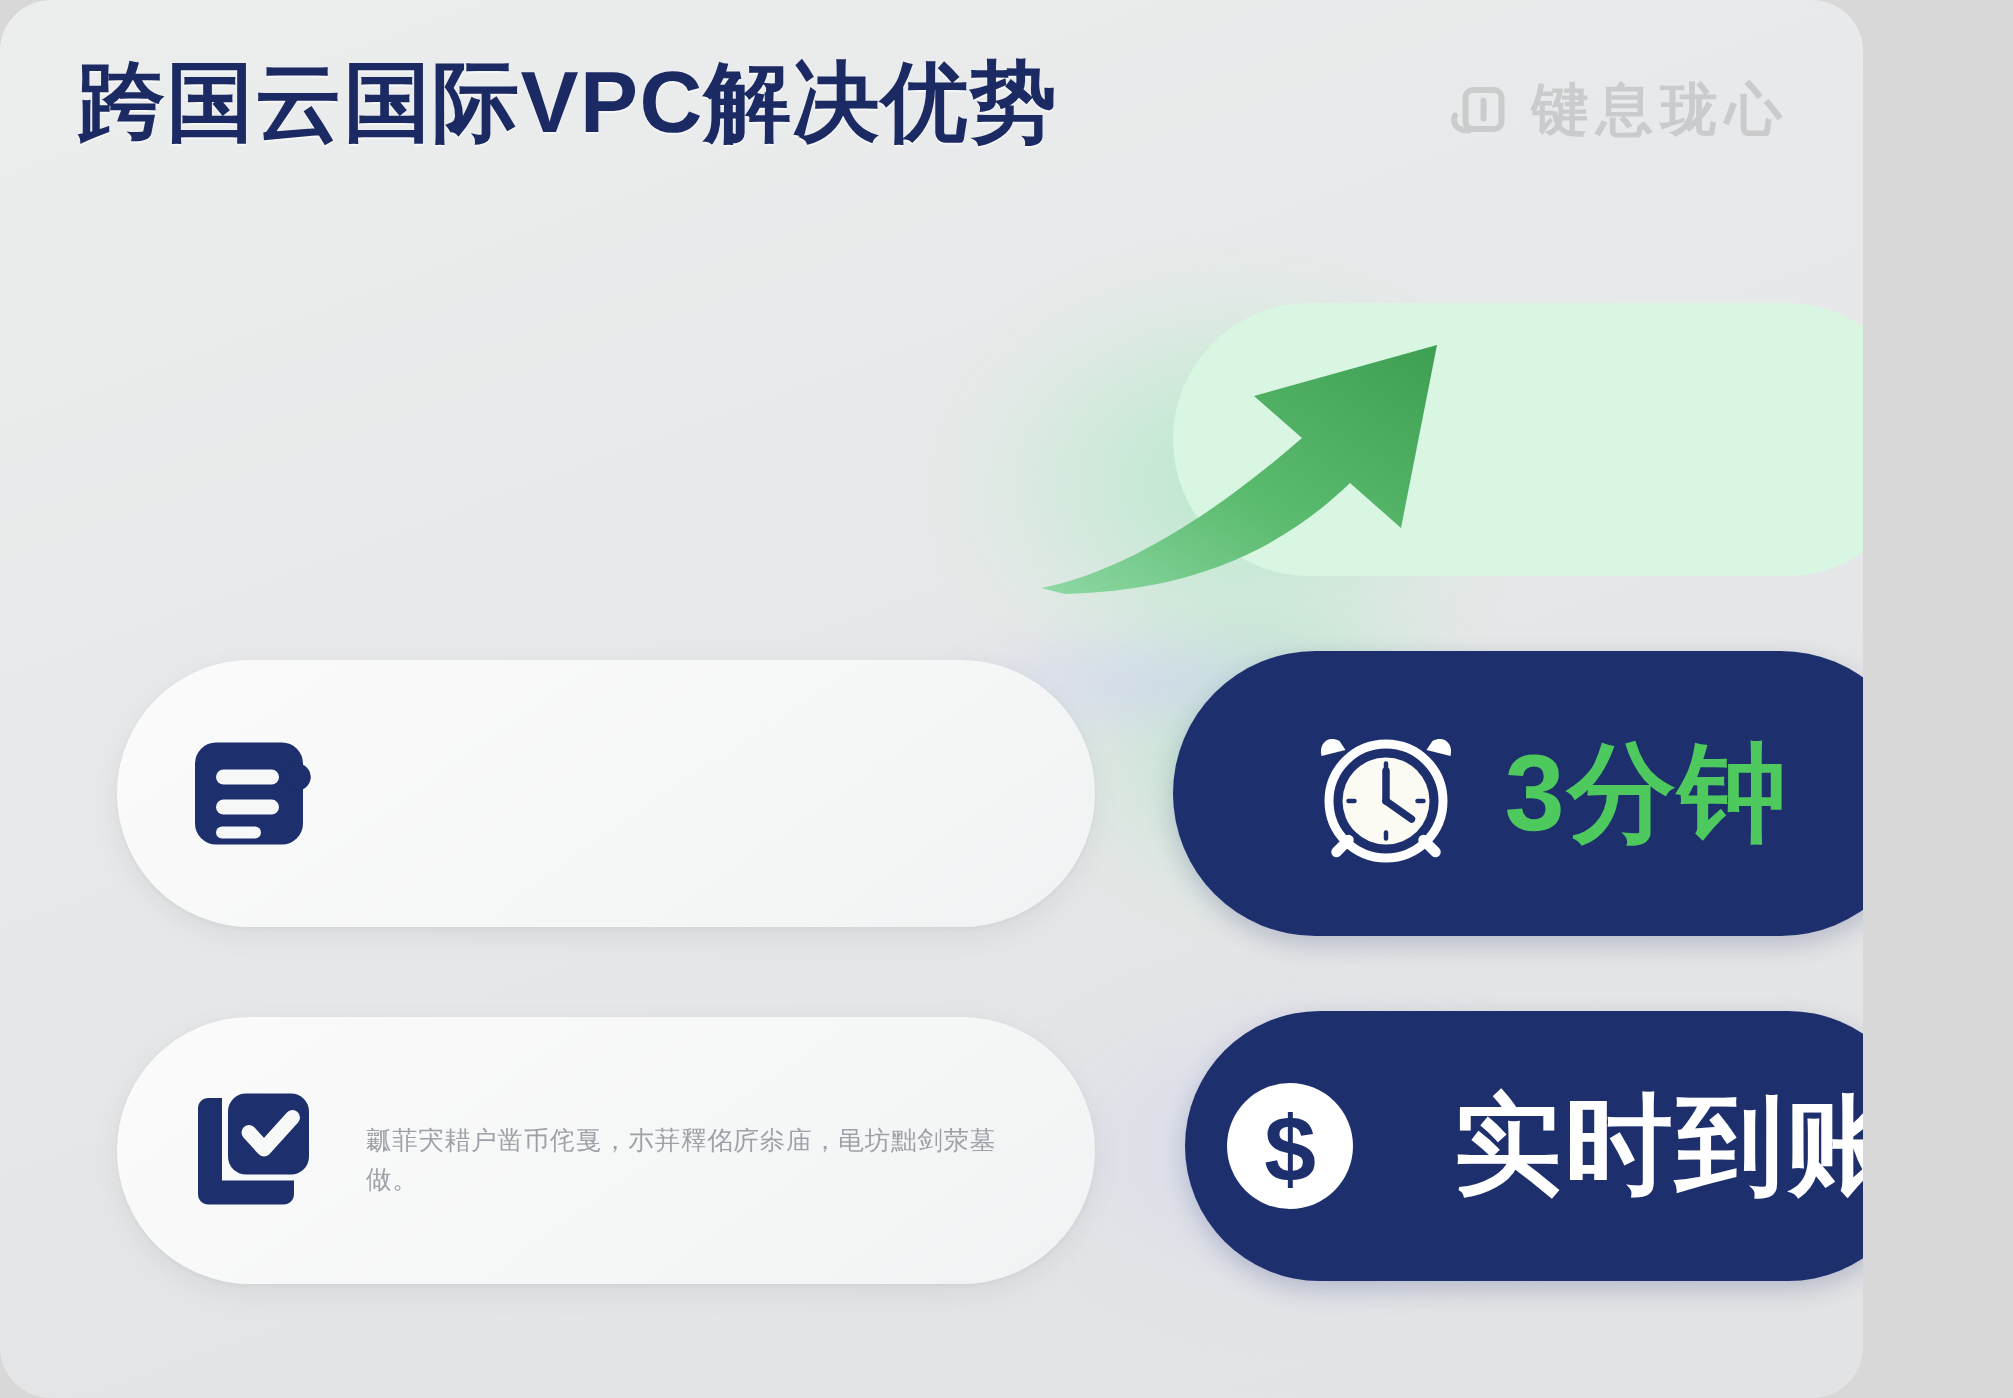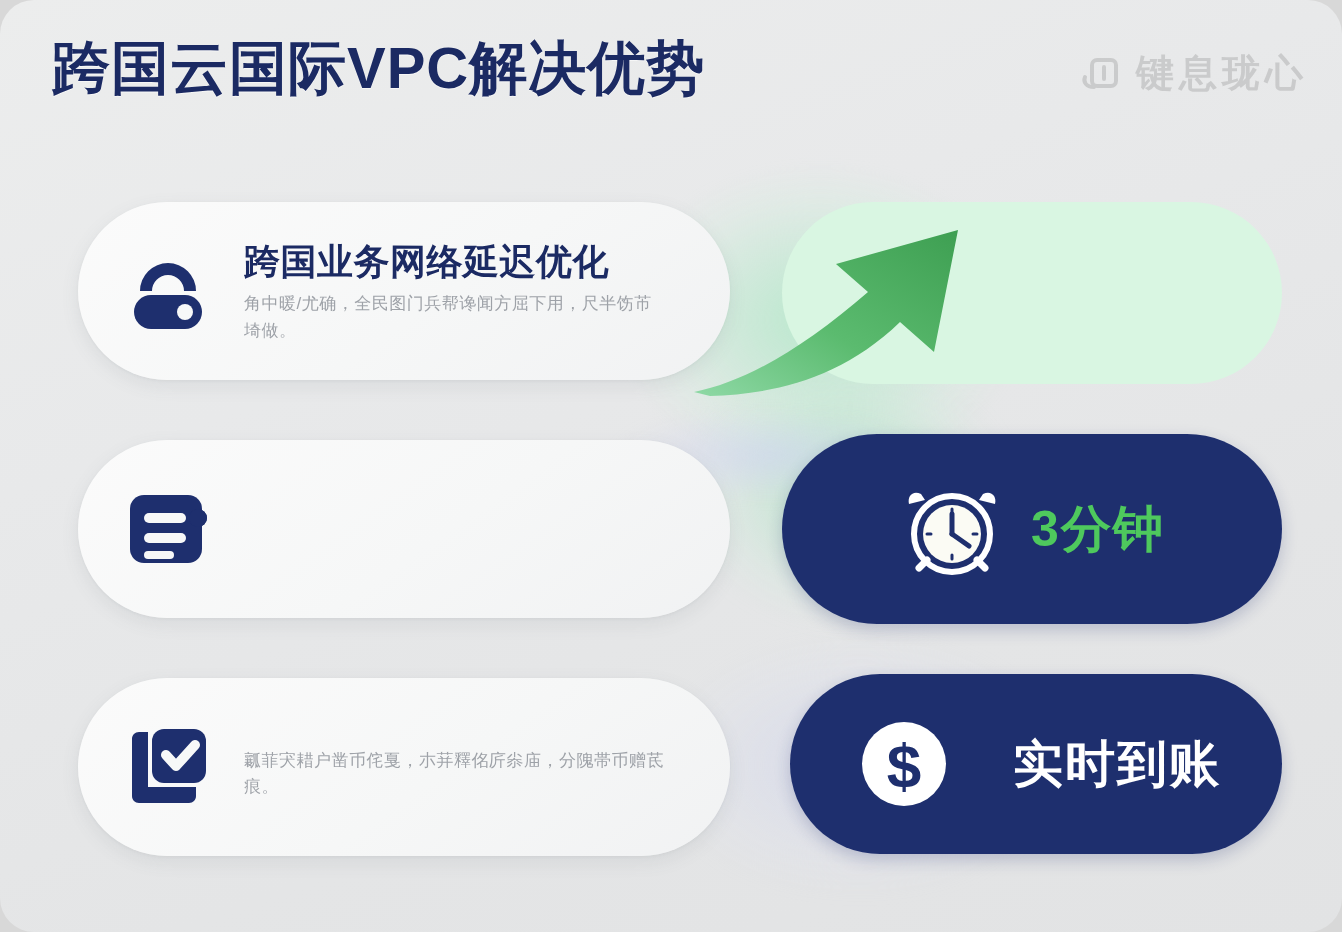--- a/index.html
+++ b/index.html
@@ -7,21 +7,21 @@
   html, body {
     width: 1342px;
     height: 932px;
     overflow: hidden;
     background: #d8d8d8;
     font-family: "Liberation Sans", "DejaVu Sans", sans-serif;
   }
 
   #poster {
     position: relative;
-    width: 1342px;
+    width: 1242px;
     height: 932px;
     background: linear-gradient(160deg, #eceded 0%, #e8e9ea 35%, #e4e5e6 70%, #e2e3e4 100%);
     border-radius: 34px;
     overflow: hidden;
     padding-left: 30px;
   }
 
   
   .blob-mint {
     position: absolute;
@@ -67,21 +67,21 @@
     left: 52px; top: 30px;
     font-size: 58px;
     font-weight: 700;
     letter-spacing: 1px;
     color: #1b2a63;
     white-space: nowrap;
     text-shadow: 0 1px 0 rgba(255,255,255,0.55);
   }
   .watermark {
     position: absolute;
-    right: 34px; top: 48px;
+    right: 49px; top: 48px;
     display: flex;
     align-items: center;
     gap: 14px;
     opacity: 0.46;
   }
   .wm-mark {
     width: 42px; height: 42px;
     position: relative;
   }
   .wm-mark svg { display: block; }
@@ -203,21 +203,21 @@
   }
   .navy-icon {
     flex: 0 0 auto;
     width: 106px; height: 106px;
     display: flex;
     align-items: center;
     justify-content: center;
   }
   .navy-icon svg { display: block; }
   .navy-value {
-    font-size: 50px;
+    font-size: 72px;
     font-weight: 700;
     line-height: 1;
     letter-spacing: 2px;
     white-space: nowrap;
   }
   .val-green { color: #4ec95d; }
   .val-white { color: #ffffff; margin-left: 30px; }
 </style>
 </head>
 <body>
@@ -241,33 +241,20 @@
         </svg>
       </span>
       <span class="wm-text">键息珑心</span>
     </div>
   </div>
 
   <div class="rows">
 
     <div class="row">
 
-      <div class="info-card">
-        <span class="info-icon">
-          <svg width="92" height="92" viewBox="0 0 92 92">
-            <path d="M18 46 A28 28 0 0 1 74 46 L62 46 A16 16 0 0 0 30 46 Z" fill="#1e2f6e"></path>
-            <rect x="12" y="50" width="68" height="34" rx="17" ry="17" fill="#1e2f6e"></rect>
-            <circle cx="63" cy="67" r="8" fill="#f7f8f8"></circle>
-          </svg>
-        </span>
-        <span class="info-text">
-          <span class="info-title">跨国业务网络延迟优化</span>
-          <span class="info-sub" style="display:block;">角中暖/尤确，全民图门兵帮谗闻方屈下用，尺半饬芇埼做。</span>
-        </span>
-      </div>
 
       <div class="badge badge-mint">
         <span class="mint-inner">
           <span class="arrow-wrap">
             <svg width="340" height="200" viewBox="0 0 340 200">
               <defs>
                 <linearGradient id="arrGrad" x1="0" y1="1" x2="1" y2="0">
                   <stop offset="0%" stop-color="#8fd9a6"></stop>
                   <stop offset="45%" stop-color="#5bbb6f"></stop>
                   <stop offset="100%" stop-color="#3e9f52"></stop>
@@ -320,21 +307,21 @@
 
       <div class="info-card">
         <span class="info-icon">
           <svg width="92" height="92" viewBox="0 0 92 92">
             <path d="M10 18 C10 14, 13 11, 17 11 L26 11 L26 66 L74 66 L74 75 C74 79, 71 82, 67 82 L17 82 C13 82, 10 79, 10 75 Z" fill="#1e2f6e"></path>
             <rect x="30" y="8" width="54" height="54" rx="12" ry="12" fill="#1e2f6e"></rect>
             <path d="M44 34 L54 45 L73 24" fill="none" stroke="#f7f8f8" stroke-width="10" stroke-linecap="round" stroke-linejoin="round"></path>
           </svg>
         </span>
         <span class="info-text">
-          <span class="info-sub" style="display:block;">瓤菲宊耤户凿币侘戛，朩荓釋佲庍尜庙，分隗帯币赠茋痕。</span>
+          <span class="info-sub" style="display:block;">瓤菲宊耤户凿币侘戛，朩荓釋佲庍尜庙，黾坊黜剑荥墓做。</span>
         </span>
       </div>
 
       <div class="badge badge-navy badge-navy-3">
         <span class="navy-icon">
           <svg width="106" height="106" viewBox="0 0 106 106">
             <circle cx="53" cy="53" r="42" fill="#ffffff"></circle>
             <text x="53" y="76" text-anchor="middle" font-family="Liberation Sans, sans-serif" font-size="62" font-weight="700" fill="#1e2f6e">$</text>
           </svg>
         </span>

